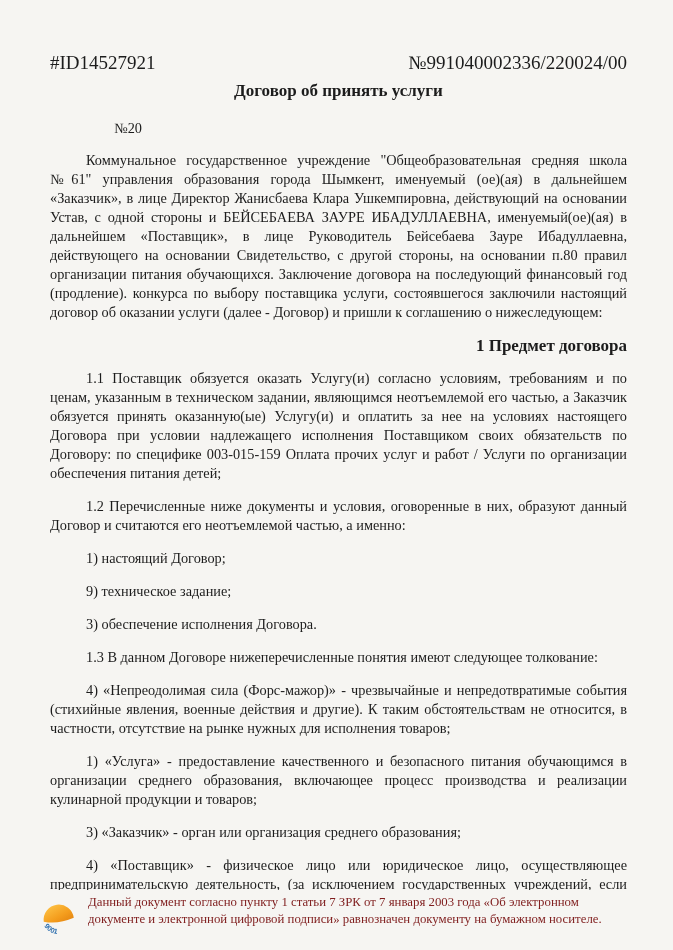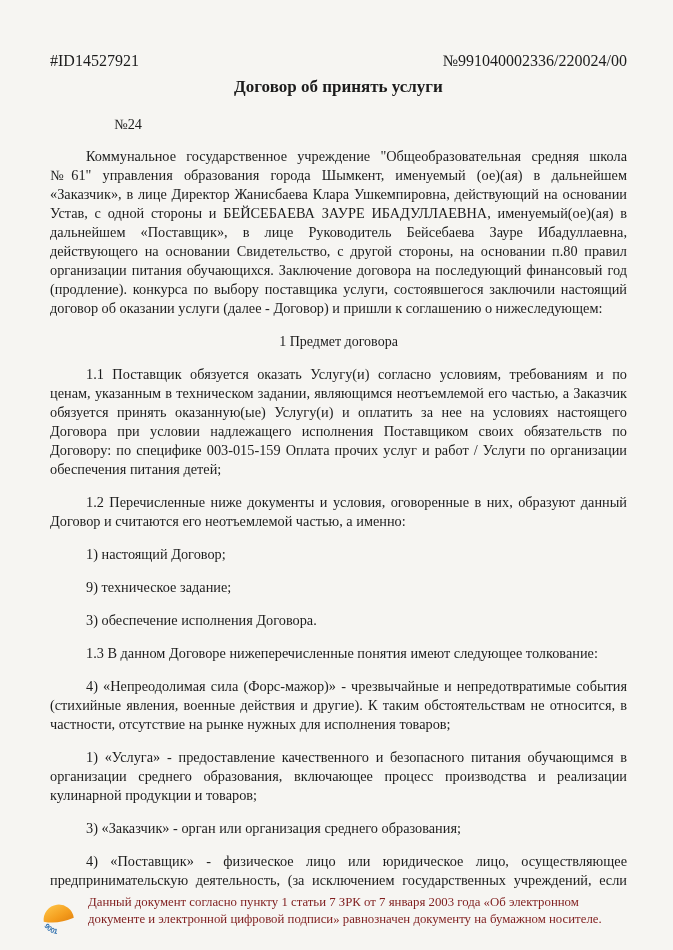--- a/index.html
+++ b/index.html
@@ -17,21 +17,21 @@
     color: #1c1c1c;
     margin: 0 auto;
   }
   .content {
     padding: 52px 46px 0 50px;
   }
   .doc-header {
     display: flex;
     justify-content: space-between;
     align-items: baseline;
-    font-size: 16px;
+    font-size: 19px;
   }
   .doc-title {
     text-align: center;
     font-size: 17px;
     font-weight: bold;
     margin: 7px 0 0 0;
   }
   .contract-no {
     margin: 19px 0 0 0;
     padding-left: 64px;
@@ -41,24 +41,24 @@
     margin: 14px 0 0 0;
     font-size: 14.3px;
     line-height: 19px;
     text-align: justify;
     text-indent: 36px;
   }
   p.para.first {
   }
   .section-heading {
     margin: 14px 0 0 0;
-    font-size: 14px;
+    font-size: 17px;
     line-height: 19px;
-    text-align: center;
-    font-weight: normal;
+    text-align: right;
+    font-weight: bold;
   }
   .doc-footer {
     position: absolute;
     left: 0;
     right: 0;
     bottom: 0;
     background: #f6f5f2;
     display: flex;
     align-items: flex-start;
     gap: 8px;
@@ -83,21 +83,21 @@
 <div class="page">
   <div class="content">
 
     <div class="doc-header">
       <span>#ID14527921</span>
       <span>№991040002336/220024/00</span>
     </div>
 
     <div class="doc-title">Договор об принять услуги</div>
 
-    <div class="contract-no">№24</div>
+    <div class="contract-no">№20</div>
 
     <p class="para first">Коммунальное государственное учреждение "Общеобразовательная средняя школа №61" управления образования города Шымкент, именуемый (ое)(ая) в дальнейшем «Заказчик», в лице Директор Жанисбаева Клара Ушкемпировна, действующий на основании Устав, с одной стороны и БЕЙСЕБАЕВА ЗАУРЕ ИБАДУЛЛАЕВНА, именуемый(ое)(ая) в дальнейшем «Поставщик», в лице Руководитель Бейсебаева Зауре Ибадуллаевна, действующего на основании Свидетельство, с другой стороны, на основании п.80 правил организации питания обучающихся. Заключение договора на последующий финансовый год (продление). конкурса по выбору поставщика услуги, состоявшегося заключили настоящий договор об оказании услуги (далее - Договор) и пришли к соглашению о нижеследующем:</p>
 
     <div class="section-heading">1 Предмет договора</div>
 
     <p class="para">1.1 Поставщик обязуется оказать Услугу(и) согласно условиям, требованиям и по ценам, указанным в техническом задании, являющимся неотъемлемой его частью, а Заказчик обязуется принять оказанную(ые) Услугу(и) и оплатить за нее на условиях настоящего Договора при условии надлежащего исполнения Поставщиком своих обязательств по Договору: по специфике 003-015-159 Оплата прочих услуг и работ / Услуги по организации обеспечения питания детей;</p>
 
     <p class="para">1.2 Перечисленные ниже документы и условия, оговоренные в них, образуют данный Договор и считаются его неотъемлемой частью, а именно:</p>
 
     <p class="para">1) настоящий Договор;</p>

